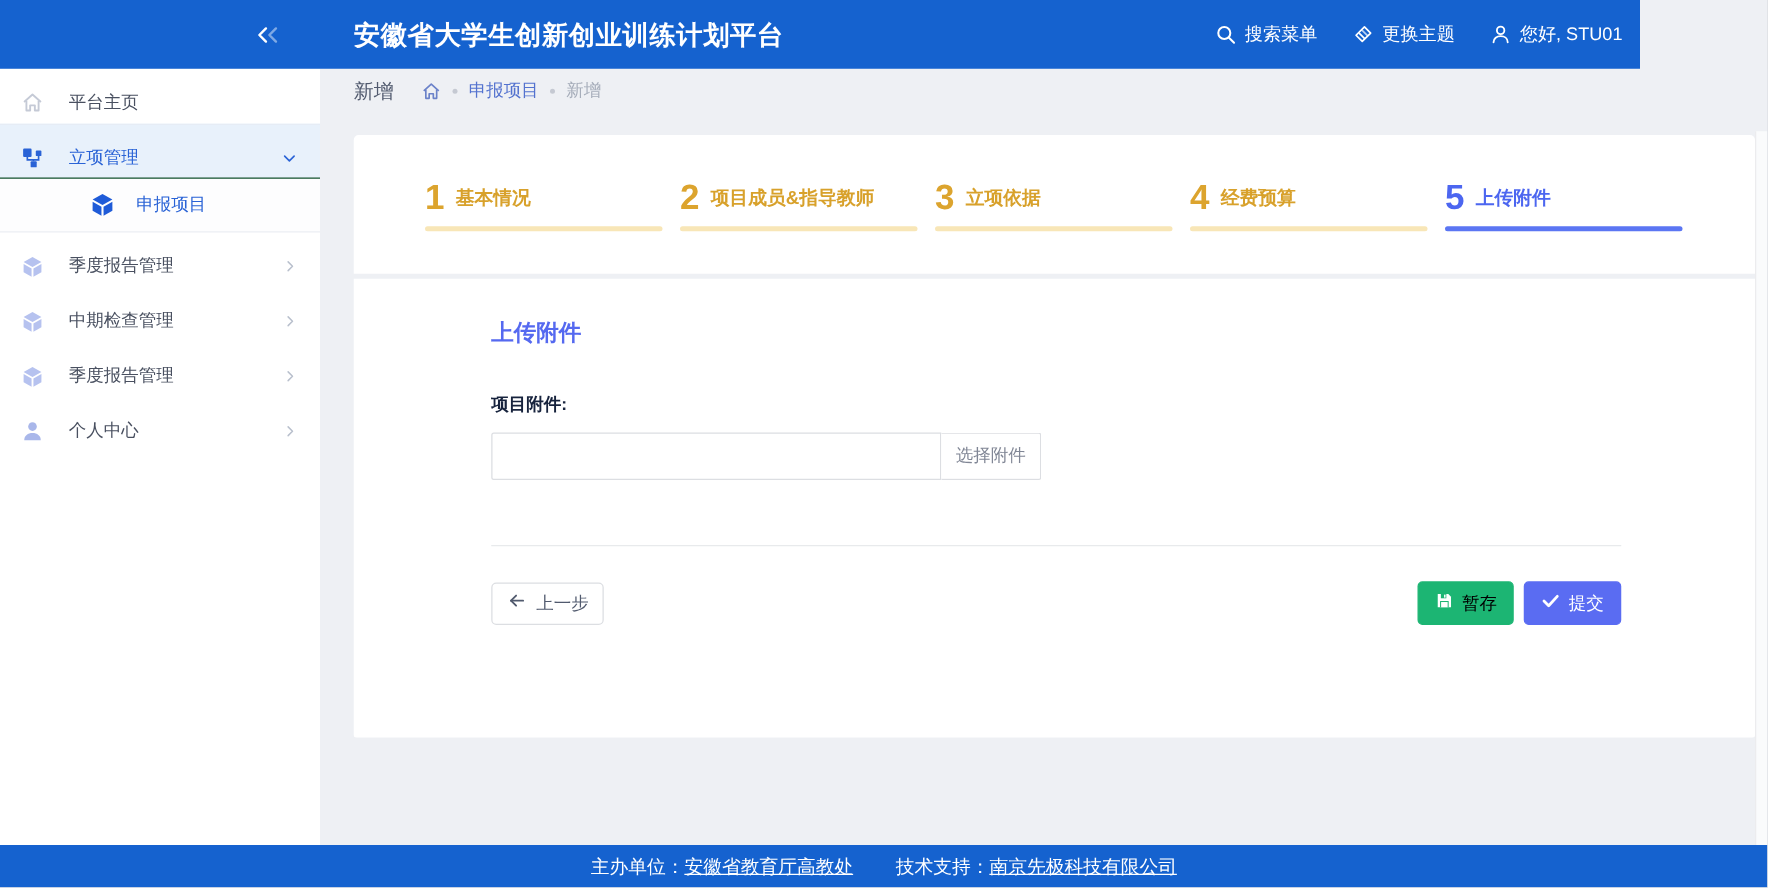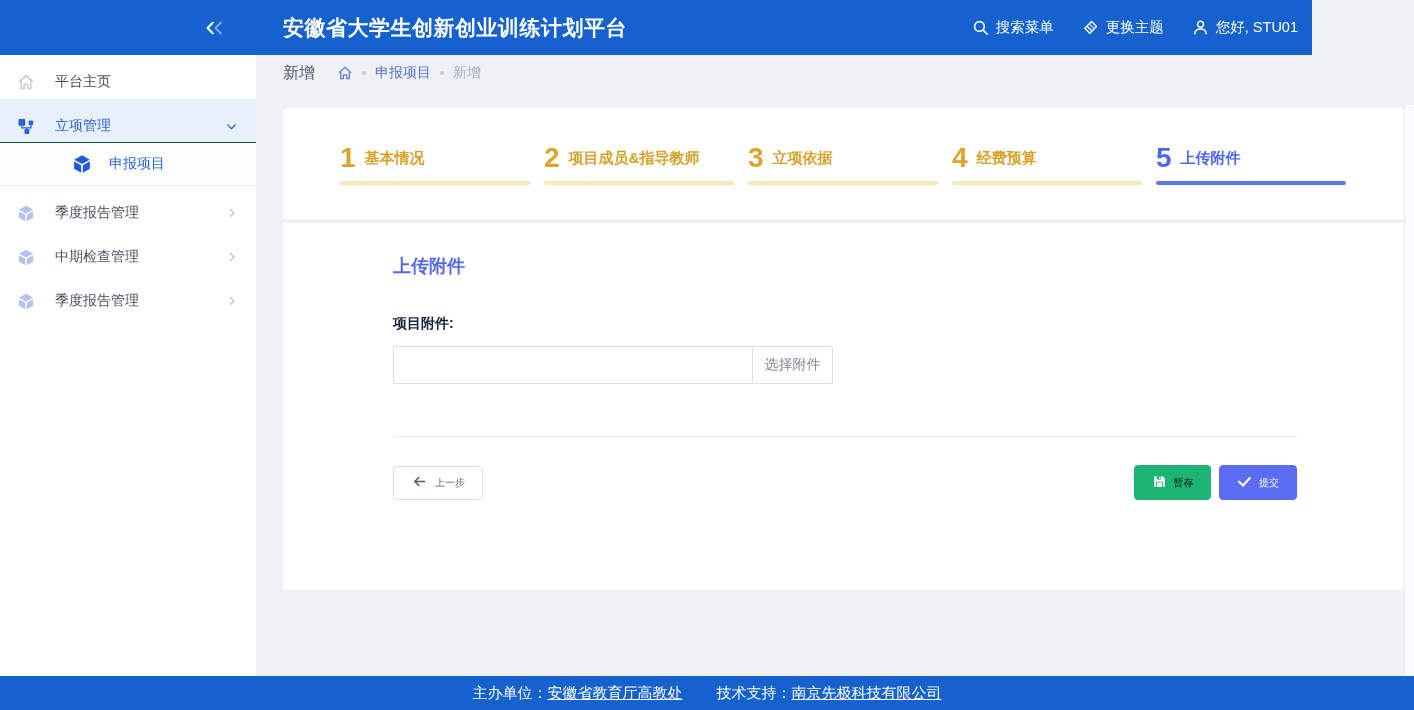--- a/index.html
+++ b/index.html
@@ -57,21 +57,21 @@
 
   
   .form-area { margin:0 111px 0 110px; }
   .section-title { padding-top:31px; font-size:18px; font-weight:bold; color:#5569f0; }
   .field-label { margin-top:37px; font-size:14px; font-weight:bold; color:#17233d; }
   .input-group { margin-top:13px; display:flex; width:440px; }
   .file-input { width:360px; height:38px; border:1px solid #dcdee2; border-radius:2px 0 0 2px; background:#fff; padding:0 10px; font-size:14px; color:#515a6e; outline:none; }
   .choose-btn { width:80px; height:38px; border:1px solid #dcdee2; border-left:none; border-radius:0 2px 2px 0; background:#fff; color:#808695; font-size:14px; cursor:pointer; font-family:inherit; }
   .divider { margin-top:52px; width:904px; height:0; border-top:1px solid #e8eaec; }
   .actions { margin-top:28px; width:904px; display:flex; align-items:center; justify-content:space-between; }
-  .btn { display:inline-flex; align-items:center; justify-content:center; gap:7px; border-radius:4px; font-size:10px; cursor:pointer; font-family:Liberation Mono, monospace; }
+  .btn { display:inline-flex; align-items:center; justify-content:center; gap:7px; border-radius:4px; font-size:14px; cursor:pointer; font-family:Liberation Mono, monospace; }
   .btn-prev { width:90px; height:34px; background:#fff; border:1px solid #dcdee2; color:#515a6e; }
   .btn-group { display:flex; gap:8px; }
   .btn-save { width:77px; height:35px; background:#1cb573; border:1px solid #1cb573; color:#000000; }
   .btn-submit { width:78px; height:35px; background:#5a6cf2; border:1px solid #5a6cf2; color:#fff; }
 
   
   .footer { position:absolute; bottom:0; left:0; width:1414px; height:34px; background:#1562cf; display:flex; align-items:center; justify-content:center; z-index:5; }
   .footer-text { color:#fff; font-size:15px; }
   .footer-text .org { text-decoration:underline; cursor:pointer; }
   .footer-gap { display:inline-block; width:34px; }
@@ -198,20 +198,34 @@
     </div>
     <div class="menu-item">
       <span class="mi-icon">
         <svg width="19" height="19" viewBox="0 0 24 24" fill="#b6c2ef">
             <path d="M12 1.5 L21.5 6.8 L12 12 L2.5 6.8 Z"></path>
             <path d="M2.5 8.9 L11 13.6 V22.4 L2.5 17.6 Z"></path>
             <path d="M21.5 8.9 L13 13.6 V22.4 L21.5 17.6 Z"></path>
           </svg>
       </span>
       <span class="mi-label">季度报告管理</span>
+      <span class="mi-arrow">
+        <svg width="12" height="12" viewBox="0 0 24 24" fill="none" stroke="#b9c0cd" stroke-width="2.4" stroke-linecap="round" stroke-linejoin="round">
+            <path d="M9 5l7 7-7 7"></path>
+          </svg>
+      </span>
+    </div>
+    <div class="menu-item">
+      <span class="mi-icon">
+        <svg width="18" height="18" viewBox="0 0 24 24" fill="#a9b7ea">
+            <circle cx="12" cy="7" r="4.6"></circle>
+            <path d="M3.2 21.5c0-4.8 3.9-7.6 8.8-7.6s8.8 2.8 8.8 7.6z"></path>
+          </svg>
+      </span>
+      <span class="mi-label">个人中心</span>
       <span class="mi-arrow">
         <svg width="12" height="12" viewBox="0 0 24 24" fill="none" stroke="#b9c0cd" stroke-width="2.4" stroke-linecap="round" stroke-linejoin="round">
             <path d="M9 5l7 7-7 7"></path>
           </svg>
       </span>
     </div>
   </div>
 
   <div class="main">
     <div class="breadcrumb-bar">

